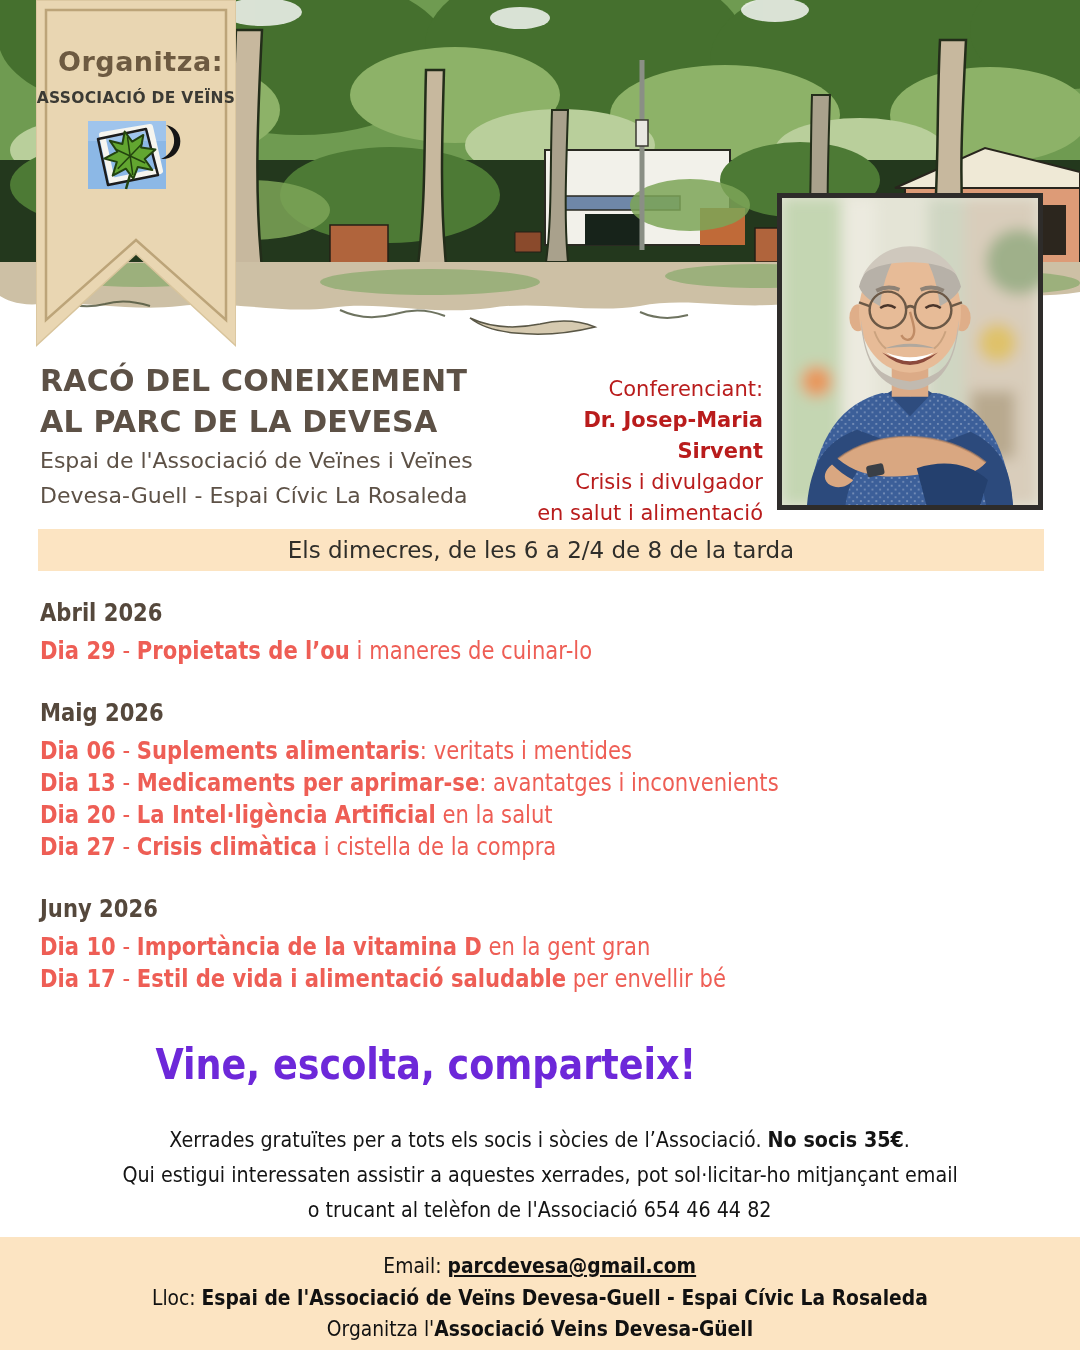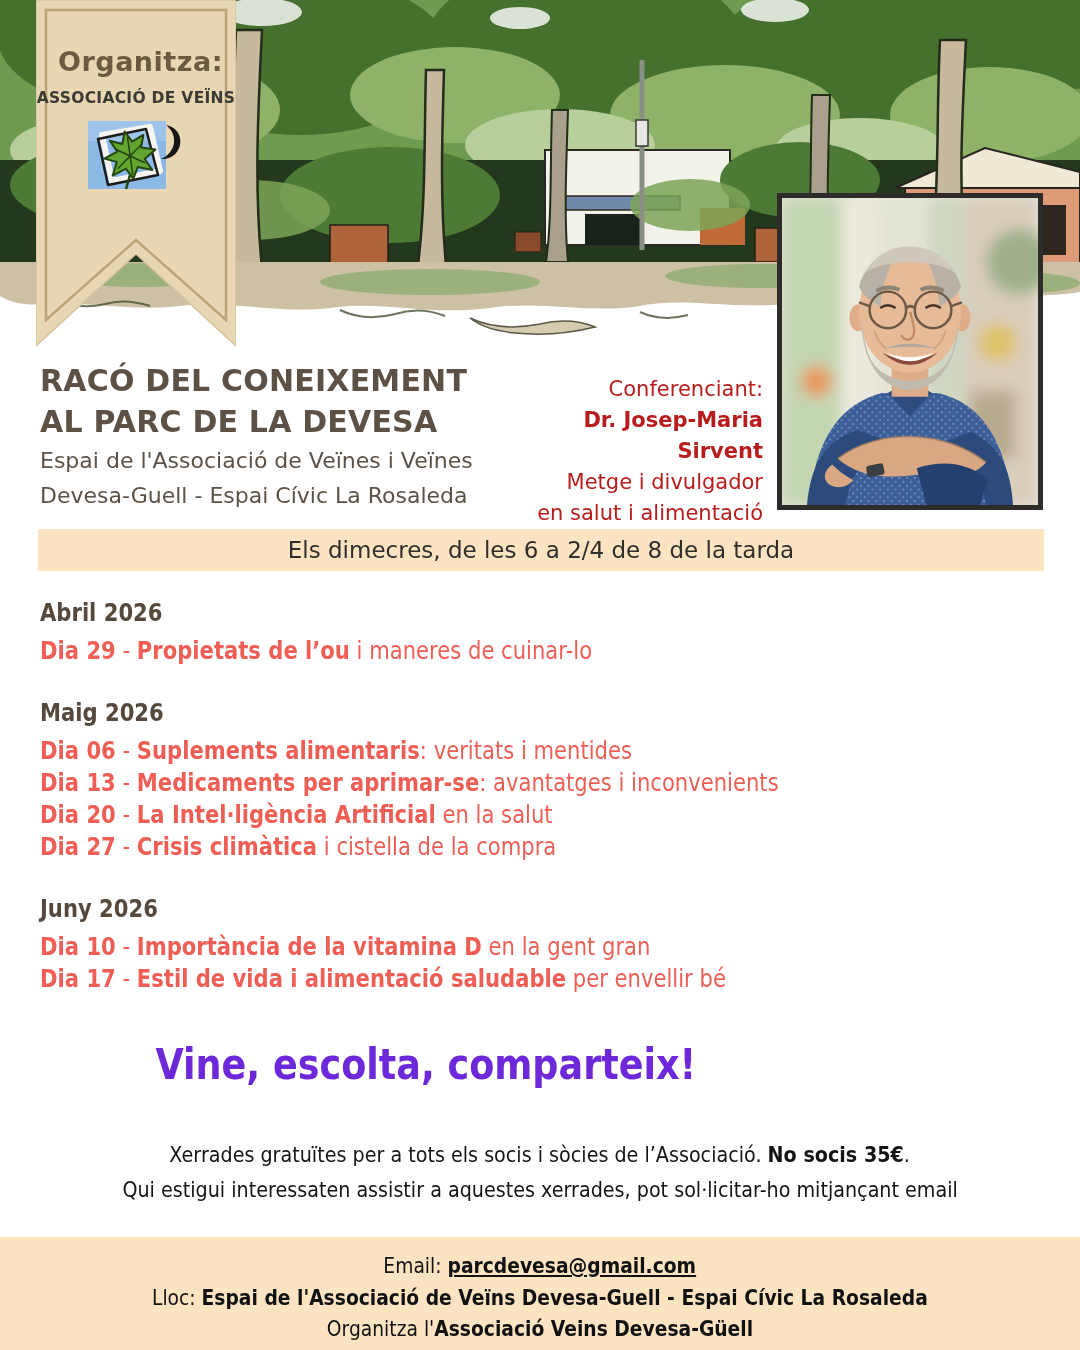--- a/index.html
+++ b/index.html
@@ -48,21 +48,21 @@
   .cl{display:inline-block;transform:scaleX(.88);transform-origin:0 50%;white-space:pre;}
   .b{font-weight:bold;}
 
   
   .cta{position:absolute;left:0;top:1040px;width:852px;text-align:center;z-index:2;
        font-size:42px;font-weight:bold;color:#6d28d9;}
   .cx{display:inline-block;transform:scaleX(.87);transform-origin:50% 50%;white-space:nowrap;}
 
   
   .info{position:absolute;left:0;top:1122px;width:1080px;text-align:center;z-index:2;
-        font-size:22px;line-height:35px;color:#141414;margin-top:15px;}
+        font-size:22px;line-height:35px;color:#141414;}
 
   
   .footer{position:absolute;left:0;top:1237px;width:1080px;height:113px;background:#fce4c2;
           text-align:center;z-index:2;font-size:21.5px;line-height:31.5px;color:#111;
           padding-top:13px;box-sizing:border-box;}
   .footer .b{font-weight:bold;}
   .email-link{font-weight:bold;color:#111;text-decoration:underline;cursor:pointer;}
 </style>
 </head>
 <body>
@@ -184,21 +184,21 @@
     <div class="title-line">RACÓ DEL CONEIXEMENT</div>
     <div class="title-line">AL PARC DE LA DEVESA</div>
     <div class="subtitle-line">Espai de l'Associació de Veïnes i Veïnes</div>
     <div class="subtitle-line">Devesa-Guell - Espai Cívic La Rosaleda</div>
   </div>
 
   <div class="speaker">
     <div>Conferenciant:</div>
     <div class="bold">Dr. Josep-Maria</div>
     <div class="bold">Sirvent</div>
-    <div>Metge i divulgador</div>
+    <div>Crisis i divulgador</div>
     <div>en salut i alimentació</div>
   </div>
 
   <div class="photo">
     <svg viewBox="0 0 266 318" preserveAspectRatio="none">
       <defs>
         <filter id="pb" x="-30%" y="-30%" width="160%" height="160%">
             <feGaussianBlur stdDeviation="7"></feGaussianBlur>
           </filter>
         <pattern id="dots" width="8" height="8" patternUnits="userSpaceOnUse">
@@ -282,20 +282,21 @@
 
   </div>
 
   <div class="cta">
     <span class="cx">Vine, escolta, comparteix!</span>
   </div>
 
   <div class="info">
     <div><span class="cx"><span>Xerrades gratuïtes per a tots els socis i sòcies de l’Associació. </span><span class="b" style="font-weight:bold">No socis 35€</span><span>.</span></span></div>
     <div><span class="cx">Qui estigui interessaten assistir a aquestes xerrades, pot sol·licitar-ho mitjançant email</span></div>
+    <div><span class="cx">o trucant al telèfon de l'Associació 654 46 44 82</span></div>
   </div>
 
   <div class="footer">
     <div><span class="cx"><span>Email: </span><a class="email-link">parcdevesa@gmail.com</a></span></div>
     <div><span class="cx"><span>Lloc: </span><span class="b">Espai de l'Associació de Veïns Devesa-Guell - Espai Cívic La Rosaleda</span></span></div>
     <div><span class="cx"><span>Organitza l'</span><span class="b">Associació Veins Devesa-Güell</span></span></div>
   </div>
 
 </div>
 

